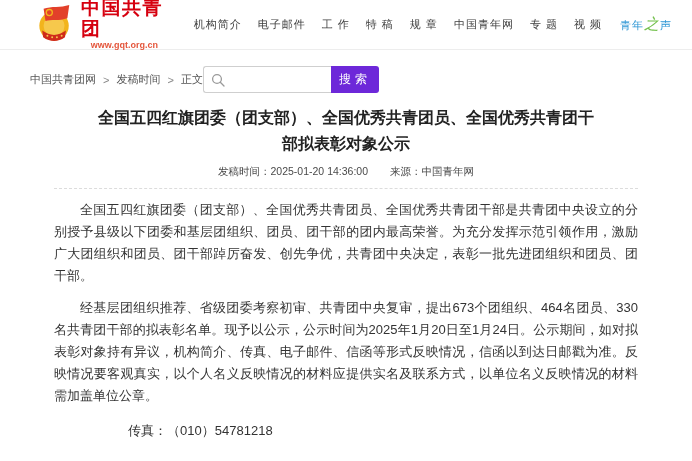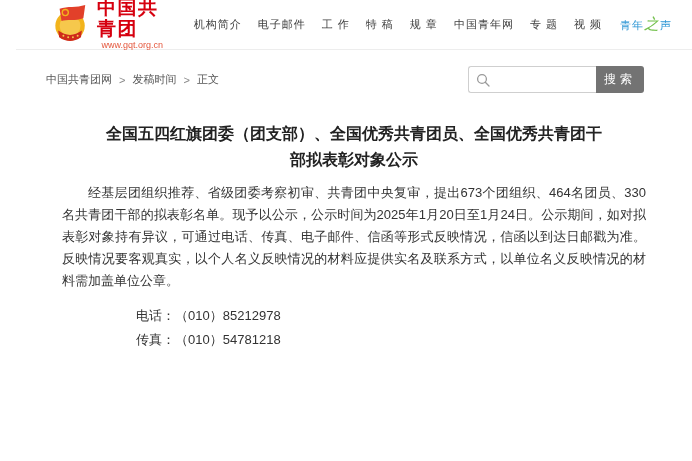--- a/index.html
+++ b/index.html
@@ -4,79 +4,79 @@
 <style>
   * { box-sizing: border-box; }
   html, body { margin: 0; padding: 0; }
   body {
     width: 692px; height: 461px;
     background: #ffffff;
     font-family: "Liberation Sans", "DejaVu Sans", sans-serif;
     color: #333;
     overflow: hidden;
   }
-  .page { width: 692px; height: 461px; background: #fff; padding-left: 16px; }
+  .page { width: 692px; height: 461px; background: #fff; }
 
   
   .site-header {
     height: 50px;
     display: flex; align-items: center;
     padding: 0 20px 0 36px;
     border-bottom: 1px solid #ededed;
     background: #fff;
   }
   .logo { display: flex; align-items: center; gap: 7px; cursor: pointer; }
   .logo-text { display: flex; flex-direction: column; line-height: 1.1; }
   .logo-title { color: #d6000f; font-size: 19px; font-weight: bold; letter-spacing: 1.5px; }
-  .logo-url { color: #e4573d; font-size: 9px; font-weight: normal; text-align: center; margin-top: 1px; }
+  .logo-url { color: #e4573d; font-size: 9px; font-weight: bold; text-align: center; margin-top: 1px; }
 
   .main-nav { display: flex; align-items: center; margin-left: 26px; gap: 16px; text-align: right; }
   .main-nav a {
     font-size: 11px; color: #3d3d3d; text-decoration: none;
     letter-spacing: 1px; white-space: nowrap; cursor: pointer;
   }
   .youth-voice { font-size: 14px; font-weight: normal; white-space: nowrap; cursor: pointer; margin-left: 2px; }
   .yv-blue  { color: #2e97d5; }
   .yv-green { color: #74c14e; font-style: italic; font-size: 15px; }
 
   
   .toolbar {
-    display: flex; justify-content: space-between; align-items: center;
+    display: flex; align-items: center;
     padding: 16px 48px 6px 30px;
   }
   .breadcrumb { font-size: 11px; color: #555; display: flex; align-items: center; gap: 7px; }
   .breadcrumb a { color: #555; text-decoration: none; cursor: pointer; }
   .breadcrumb .sep { color: #888; }
 
   .search { display: flex; align-items: center; }
   .search-input-wrap {
     position: relative; width: 128px; height: 27px;
     border: 1px solid #cfcfcf; border-right: none;
     border-radius: 3px 0 0 3px; background: #fff;
     display: flex; align-items: center;
   }
   .search-icon { position: absolute; left: 7px; top: 6px; width: 14px; height: 14px; }
   .search-input {
     border: none; outline: none; background: transparent;
     width: 100%; height: 100%; padding: 0 4px 0 26px; font-size: 12px; color: #333;
   }
   .search-button {
     width: 48px; height: 27px;
-    background: #737373; color: #fff;
+    background: #6d28d9; color: #fff;
     border: none; border-radius: 0 3px 3px 0;
     font-size: 12px; letter-spacing: 4px; padding-left: 6px;
     cursor: pointer; font-family: inherit;
   }
 
   
   .article { width: 584px; margin: 0 auto; }
   .article-title {
     font-size: 16px; font-weight: bold; color: #222;
     text-align: center; line-height: 1.6;
-    margin: 22px auto 9px; max-width: 505px;
+    margin: 6px auto 9px; max-width: 505px;
   }
   .article-meta {
     text-align: center; font-size: 10.5px; color: #4a4a4a;
     padding-bottom: 9px; border-bottom: 1px dashed #dcdcdc;
   }
   .article-meta .gap { display: inline-block; width: 22px; }
   .body-paragraph {
     font-size: 13px; color: #333; line-height: 22px;
     text-align: justify; text-indent: 2em; margin: 10px 0 0;
   }
@@ -143,23 +143,26 @@
         </span>
         <input class="search-input" type="text" value="" style="">
       </div>
       <button class="search-button">搜索</button>
     </div>
   </div>
 
   <main class="article">
     <h1 class="article-title">全国五四红旗团委（团支部）、全国优秀共青团员、全国优秀共青团干部拟表彰对象公示</h1>
 
+    <div class="article-meta">
+      <span>发稿时间：</span><span>2025-01-20 14:36:00</span><span class="gap"></span><span>来源：</span><span>中国青年网</span>
+    </div>
 
-    <p class="body-paragraph">经基层团组织推荐、省级团委考察初审、共青团中央复审，提出673个团组织、464名团员、330名共青团干部的拟表彰名单。现予以公示，公示时间为2025年1月20日至1月24日。公示期间，如对拟表彰对象持有异议，可通过电话、传真、电子邮件、信函等形式反映情况，信函以到达日邮戳为准。反映情况要客观真实，以个人名义反映情况的材料应提供实名及联系方式，以单位名义反映情况的材料需加盖单位公章。</p>
+    <p class="body-paragraph">全国五四红旗团委（团支部）、全国优秀共青团员、全国优秀共青团干部是共青团中央设立的分别授予县级以下团委和基层团组织、团员、团干部的团内最高荣誉。为充分发挥示范引领作用，激励广大团组织和团员、团干部踔厉奋发、创先争优，共青团中央决定，表彰一批先进团组织和团员、团干部。</p>
+    <p class="body-paragraph">经基层团组织推荐、省级团委考察初审、共青团中央复审，提出673个团组织、464名团员、330名共青团干部的拟表彰名单。现予以公示，公示时间为2025年1月20日至1月24日。公示期间，如对拟表彰对象持有异议，机构简介、传真、电子邮件、信函等形式反映情况，信函以到达日邮戳为准。反映情况要客观真实，以个人名义反映情况的材料应提供实名及联系方式，以单位名义反映情况的材料需加盖单位公章。</p>
 
     <div class="contacts">
-      <p class="contact-line"><span>电话：</span><span>（010）85212978</span></p>
       <p class="contact-line"><span>传真：</span><span>（010）54781218</span></p>
 
     </div>
   </main>
 
 </div>
 
 </body></html>

